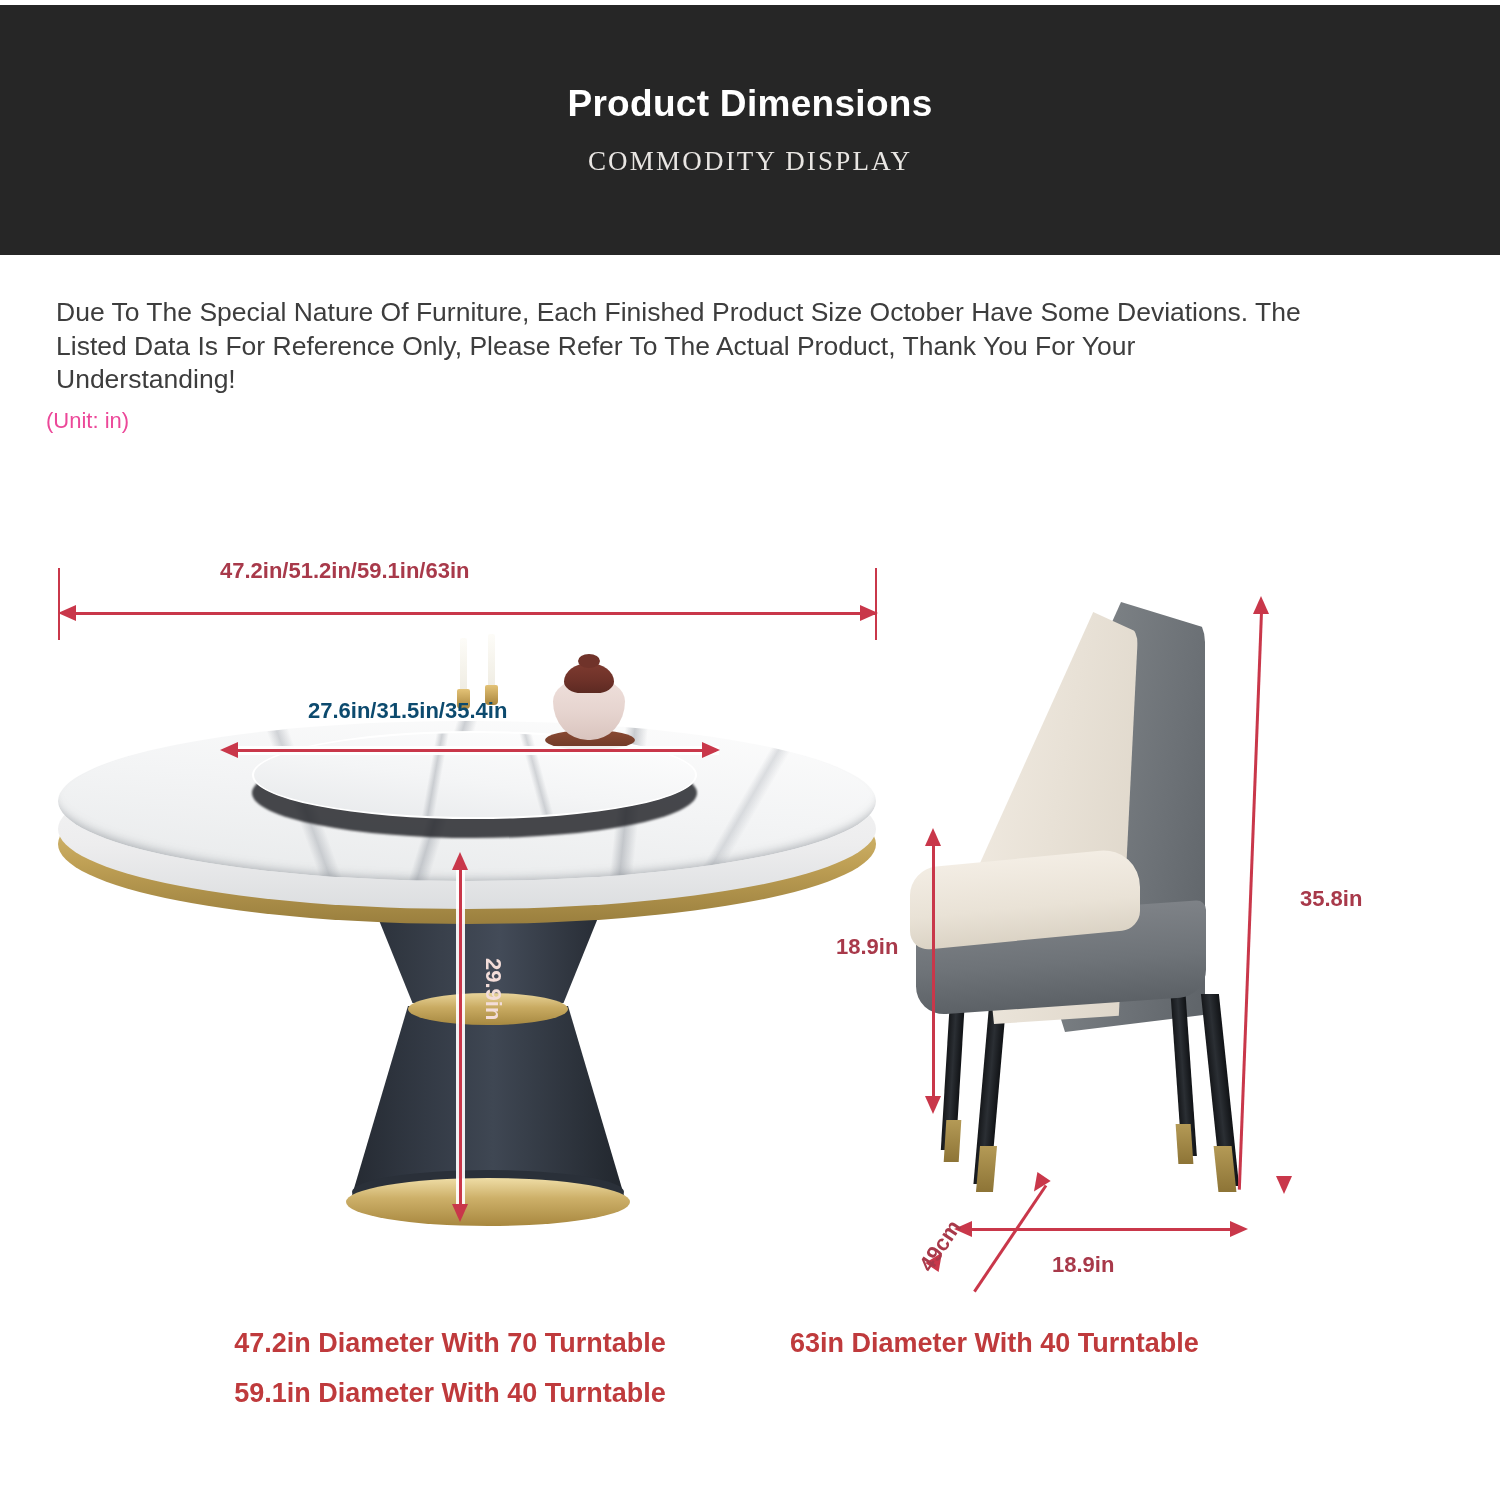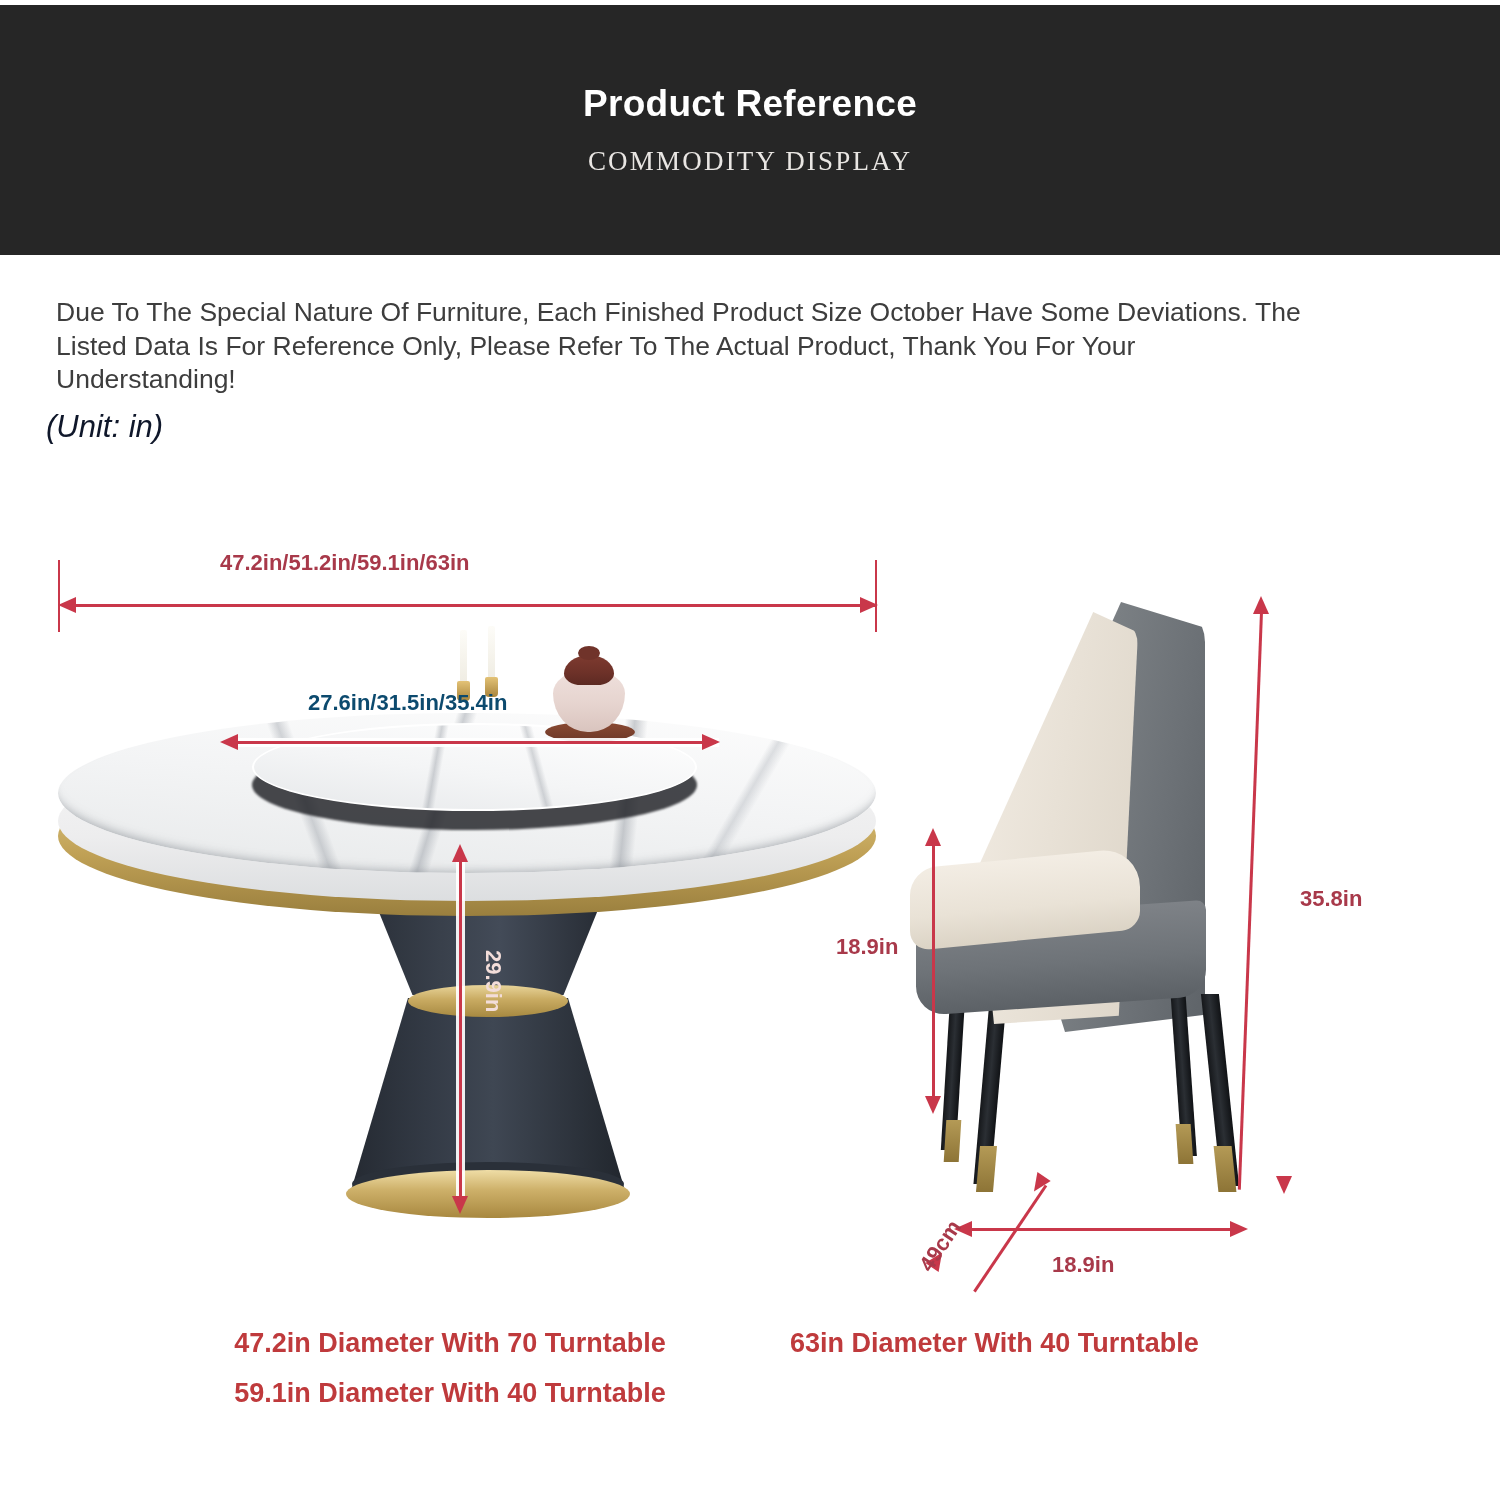--- a/index.html
+++ b/index.html
@@ -24,28 +24,28 @@
     color:#e9e6e3;font-family:"Liberation Serif", serif;
     font-size:27px;letter-spacing:2.2px;line-height:1;margin:0;
   }
   
   .disclaimer{
     position:absolute;left:56px;top:296px;width:1250px;
     color:#3d3d3d;font-size:26.5px;line-height:1.27;
   }
   .unit-line{
     position:absolute;left:46px;top:408px;
-    color:#0f172a;font-size:31px;line-height:1.2;font-style:italic;
+    color:#ec4899;font-size:22px;line-height:1.2;
   }
   
   .stage{position:absolute;left:0;top:470px;width:1500px;height:820px;}
   .fig{position:absolute;}
 
   
-  .table-group{left:40px;top:28px;width:860px;height:740px;}
+  .table-group{left:40px;top:36px;width:860px;height:740px;}
 
   
   .tabletop{
     position:absolute;left:18px;top:215px;width:818px;height:160px;
     border-radius:50%;
     background:
       radial-gradient(ellipse 55% 70% at 30% 30%, rgba(168,172,178,.30) 0 2px, rgba(0,0,0,0) 3px),
       linear-gradient(107deg, rgba(150,155,162,.00) 46%, rgba(140,146,155,.42) 47%, rgba(150,155,162,.00) 48.4%),
       linear-gradient(70deg, rgba(150,155,162,.00) 30%, rgba(135,141,150,.35) 31.2%, rgba(150,155,162,.00) 32.6%),
       linear-gradient(96deg, rgba(150,155,162,.00) 68%, rgba(128,134,143,.40) 69.2%, rgba(150,155,162,.00) 70.8%),
@@ -193,21 +193,21 @@
   .cap-col.right{left:790px;}
   .cap{
     color:#bf3a3c;font-size:27px;font-weight:bold;line-height:1.03;
     margin-bottom:22px;
   }
 </style>
 </head>
 <body>
 
 <div class="header-band">
-  <div class="header-title">Product Reference</div>
+  <div class="header-title">Product Dimensions</div>
   <div class="header-sub">COMMODITY DISPLAY</div>
 </div>
 
 <div class="disclaimer">Due To The Special Nature Of Furniture, Each Finished Product Size October Have Some Deviations. The Listed Data Is For Reference Only, Please Refer To The Actual Product, Thank You For Your Understanding!</div>
 <div class="unit-line">(Unit: in)</div>
 
 <div class="stage">
 
   <div class="fig table-group">
 

